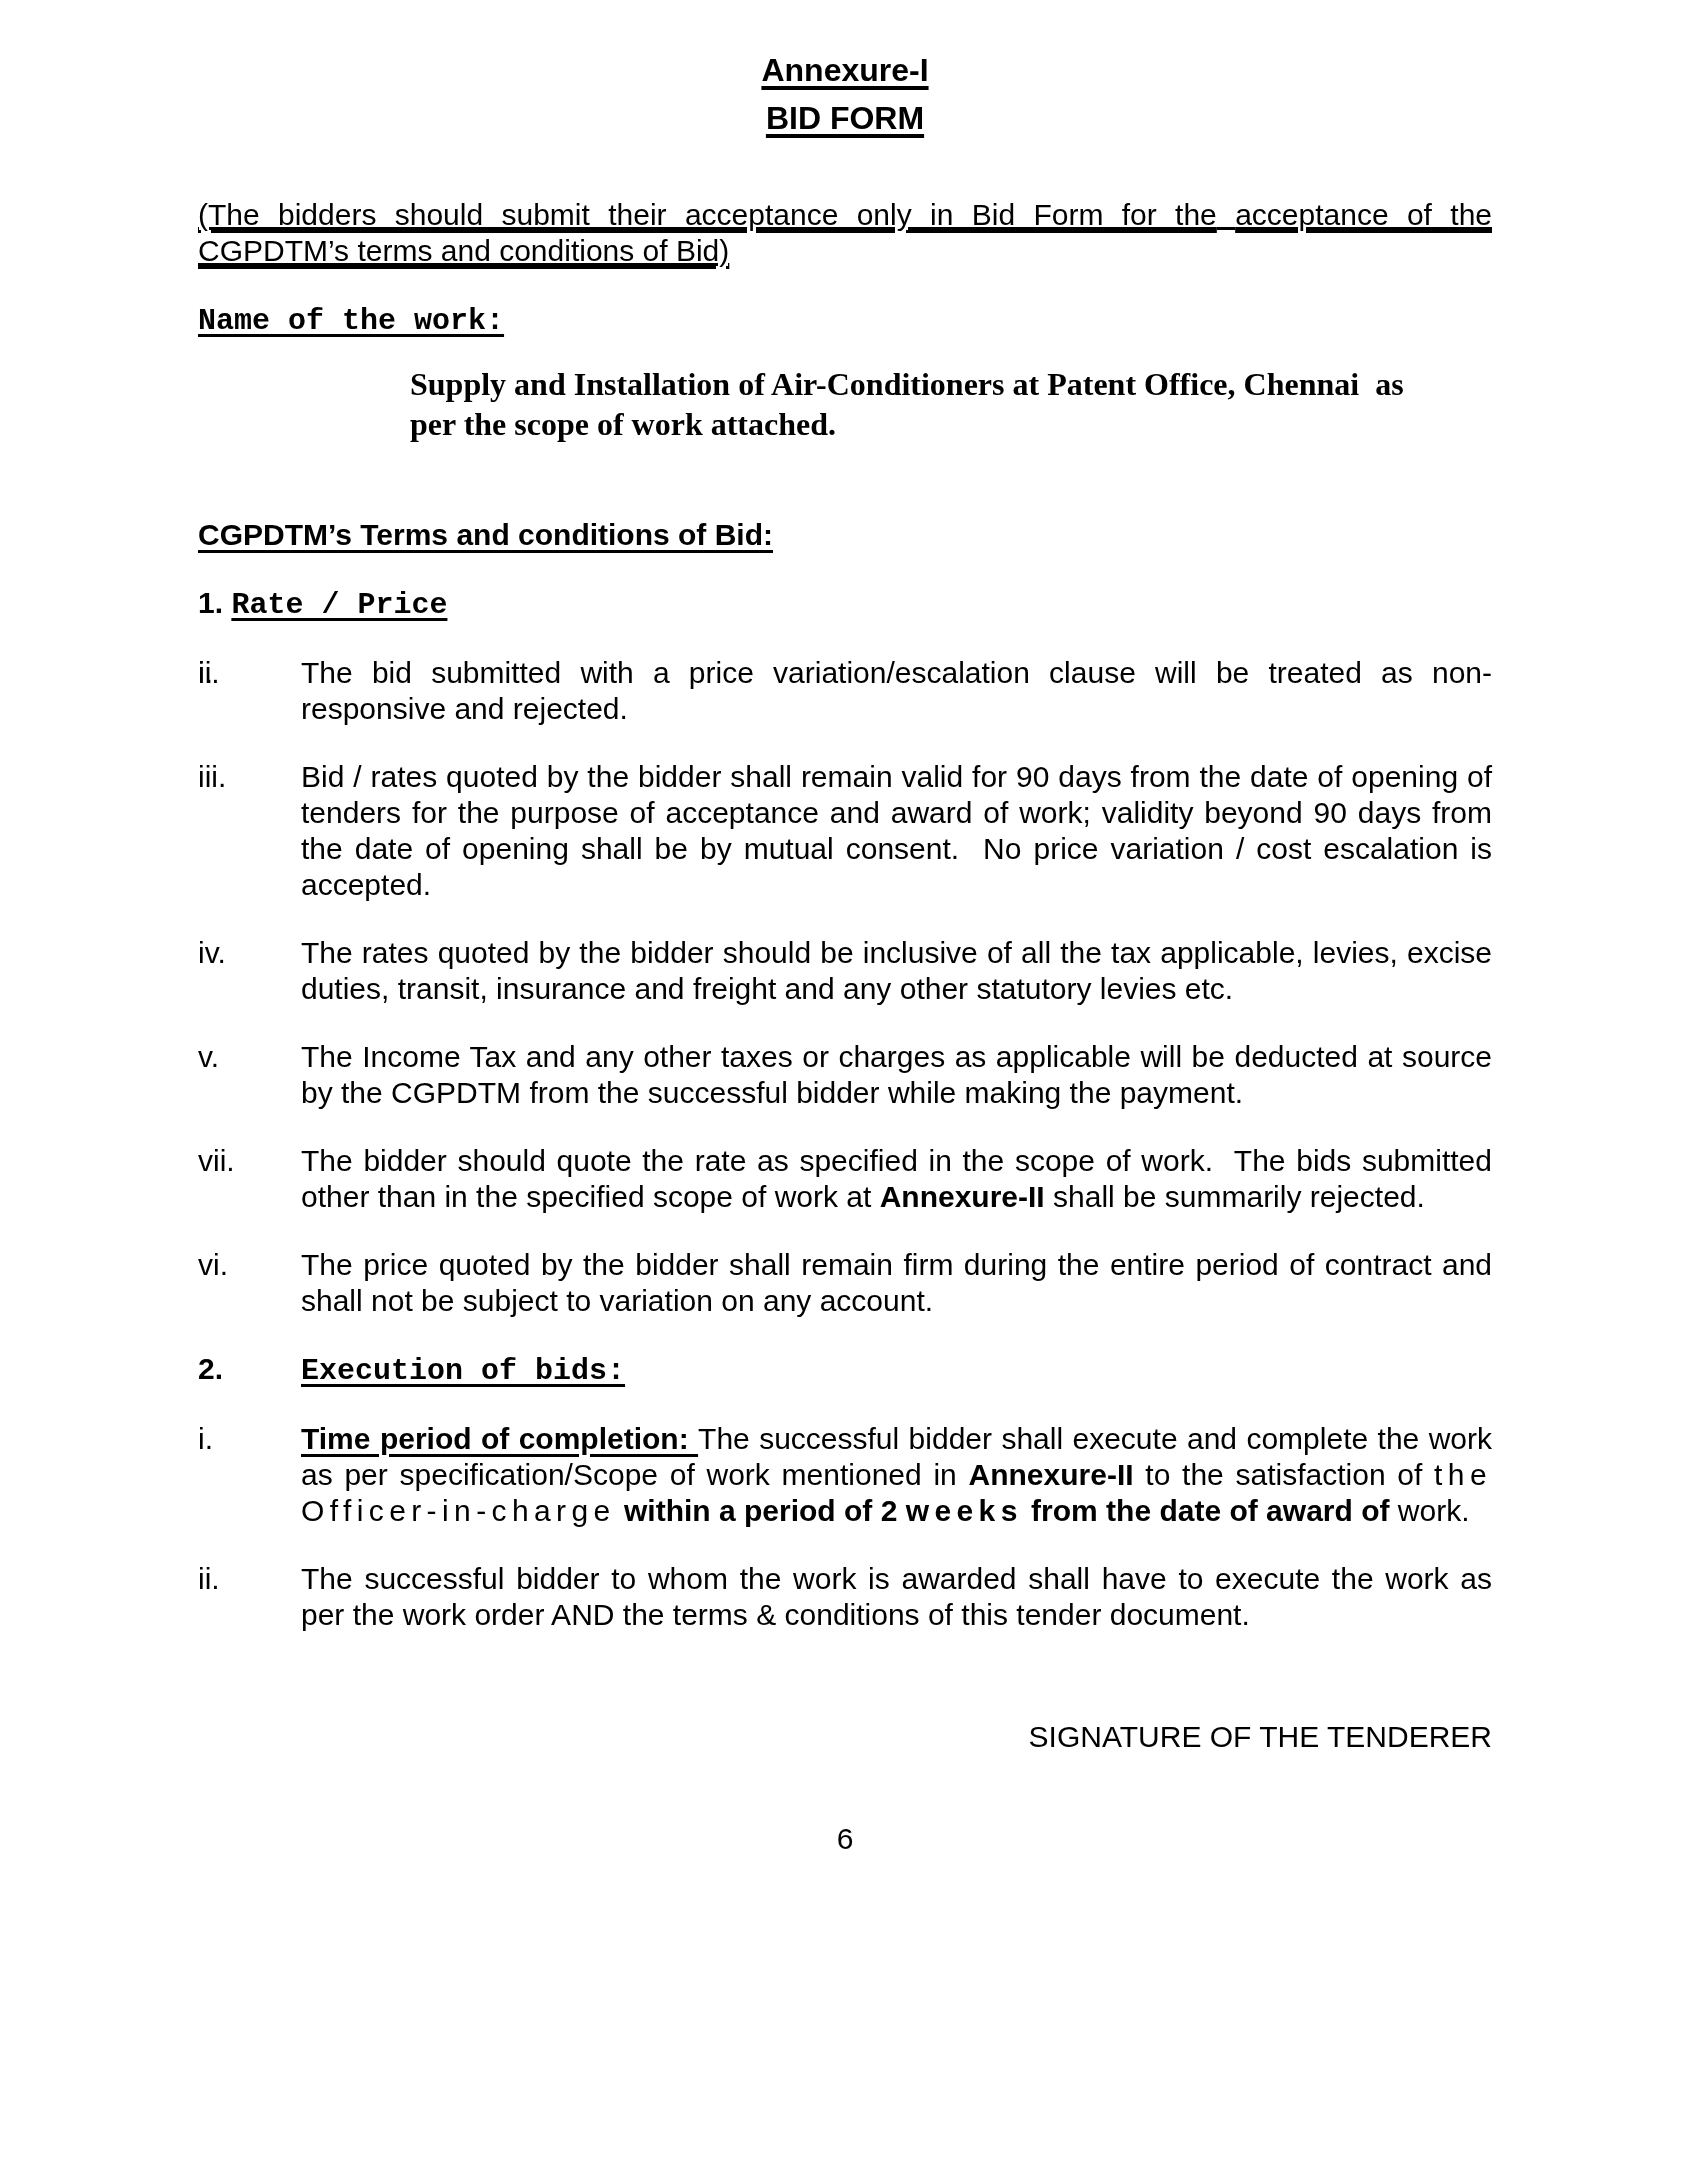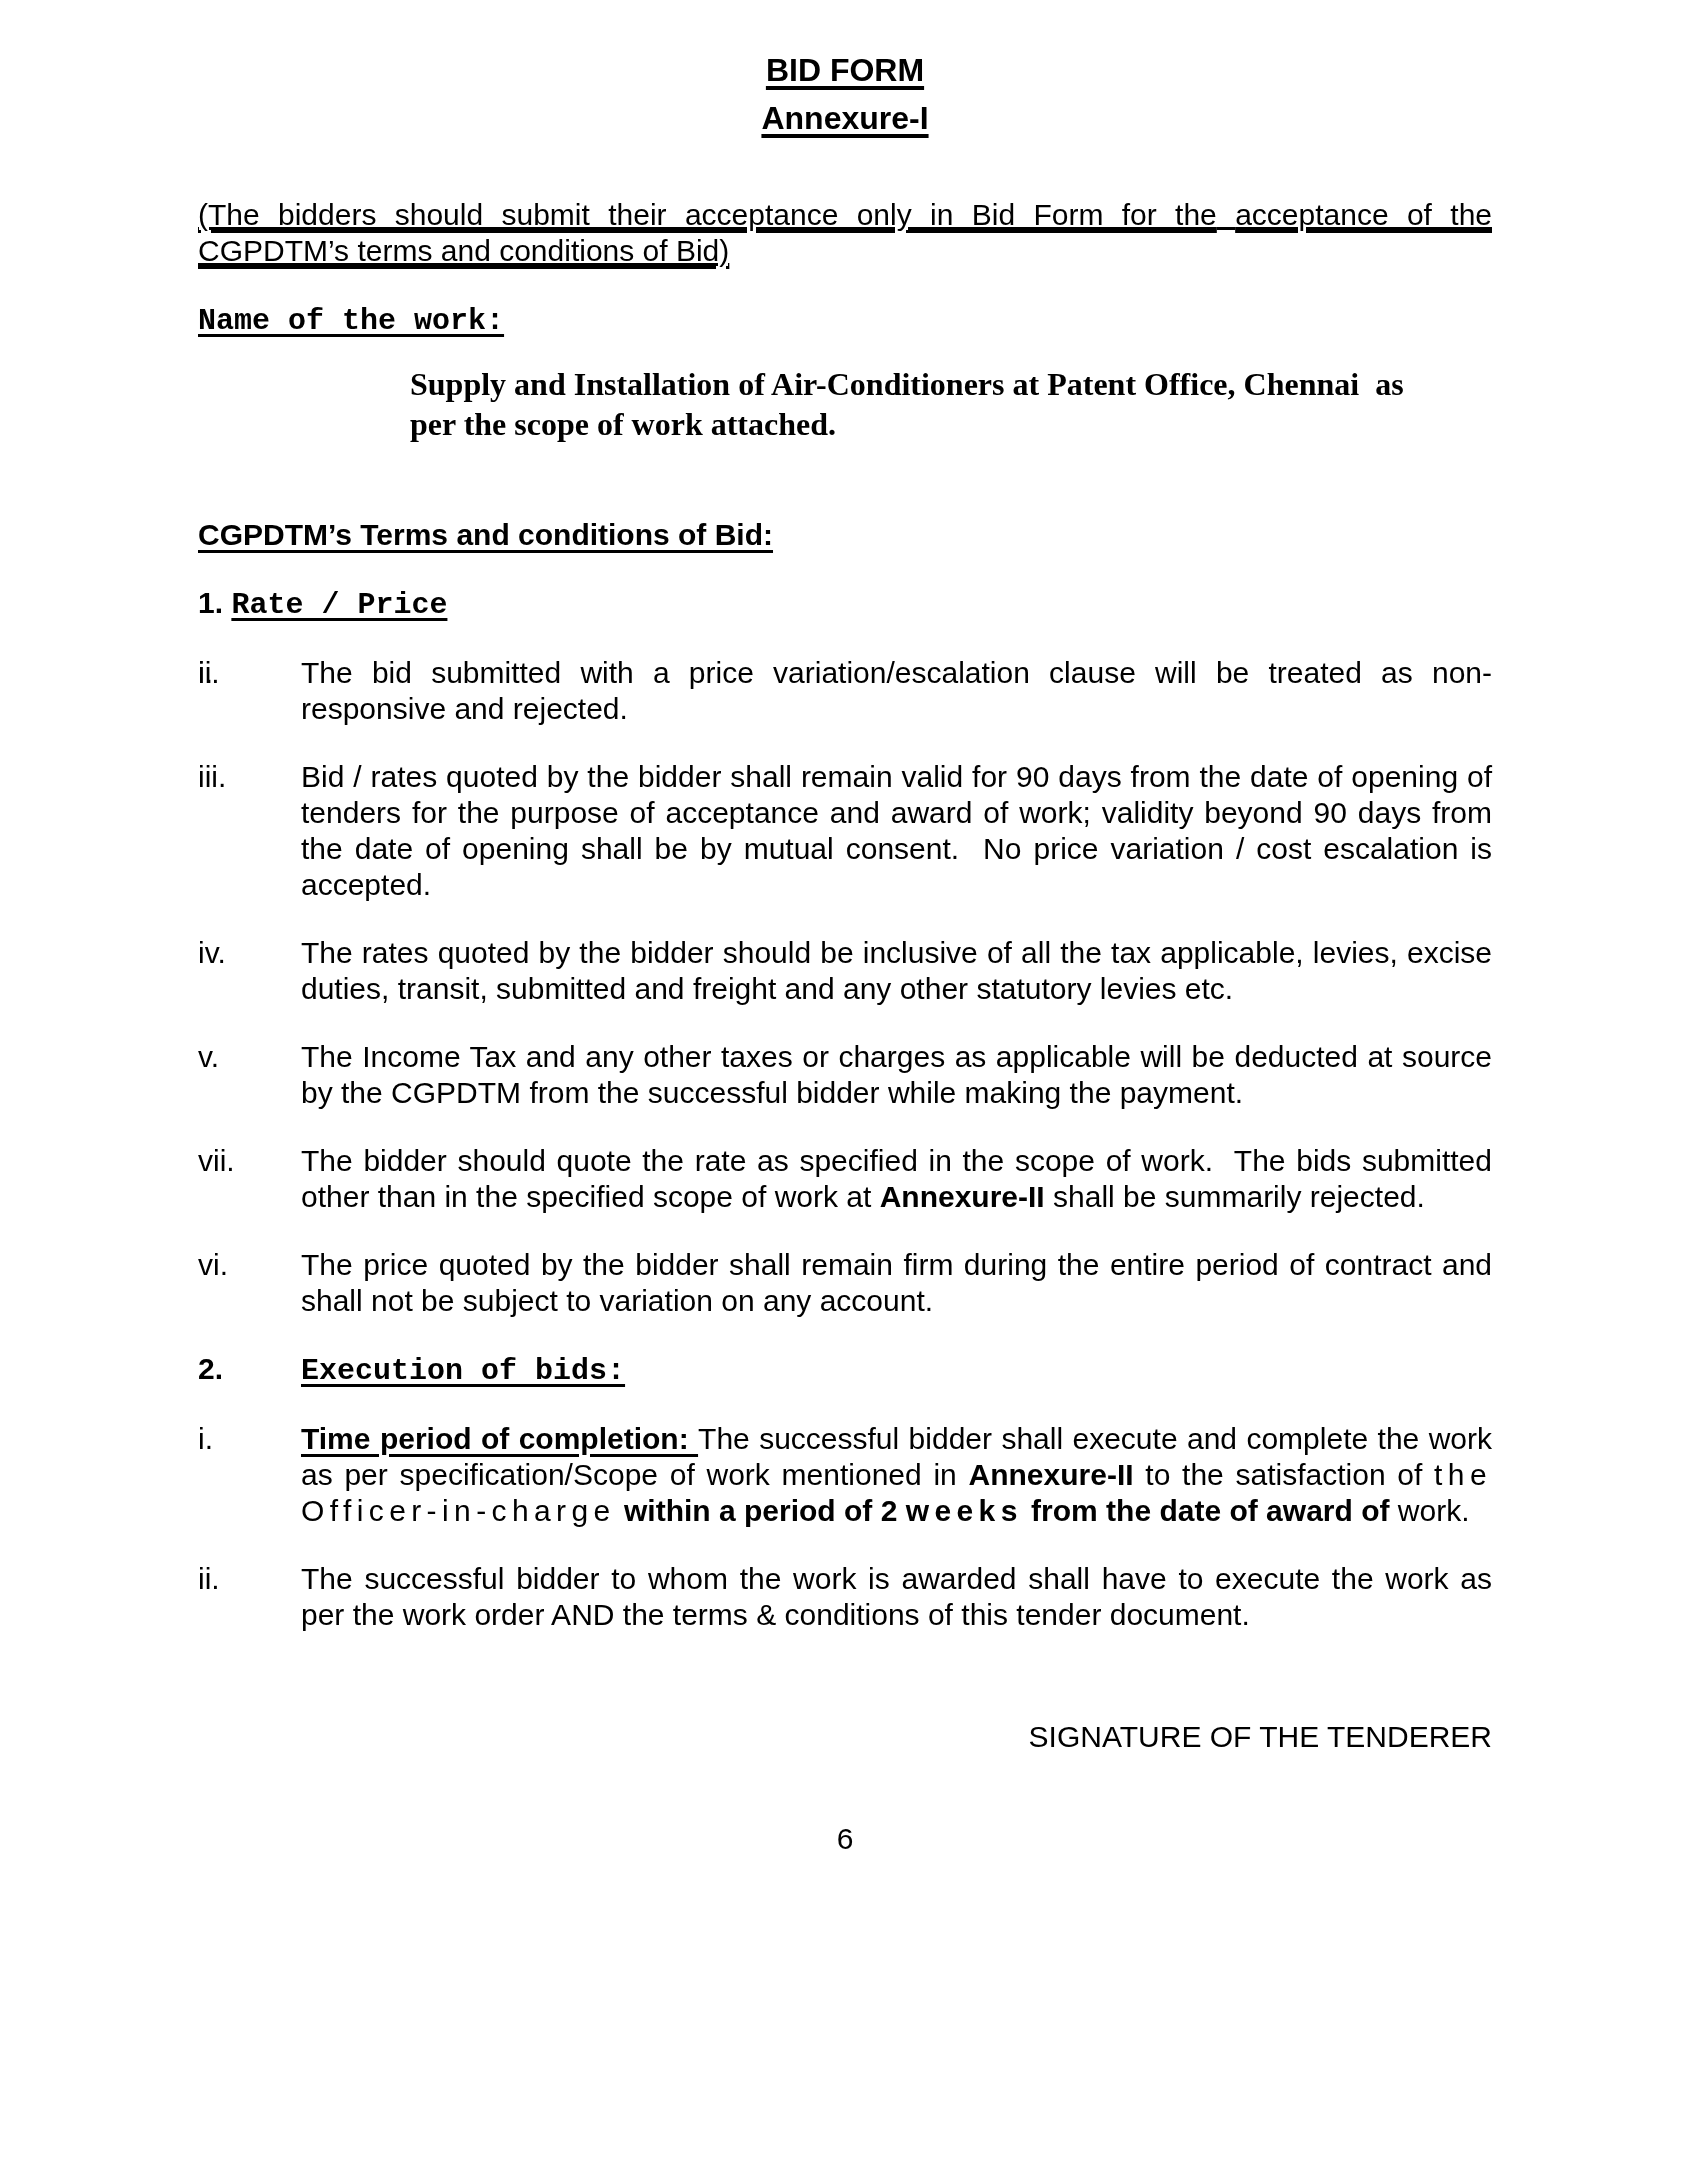--- a/index.html
+++ b/index.html
@@ -80,25 +80,25 @@
     text-align: center;
     font-size: 30px;
   }
 </style>
 </head>
 <body>
 
 <div class="page">
 
   <div class="title center">
-    <span class="u">BID FORM</span>
+    <span class="u">Annexure-I</span>
   </div>
 
   <div class="title center">
-    <span class="u">Annexure-I</span>
+    <span class="u">BID FORM</span>
   </div>
 
   <p class="intro"><span class="u">(The bidders should submit their acceptance only in Bid Form for the</span> <span class="u">acceptance of the CGPDTM’s terms and conditions of Bid)</span></p>
 
   <div class="label">
     <span class="u">Name of the work:</span>
   </div>
 
   <div class="work-name">Supply and Installation of Air-Conditioners at Patent Office, Chennai&nbsp; as
 per the scope of work attached.</div>
@@ -109,21 +109,21 @@
 
   <div class="sec-heading">
     <span>1.</span>
     <span class="u">Rate / Price</span>
   </div>
 
   <div>
       <div class="li"><span class="marker">i.</span></div>
       <div class="li"><span class="marker">ii.</span><span><span>The bid submitted with a price variation/escalation clause will be treated as non-responsive and rejected.</span></span></div>
       <div class="li"><span class="marker">iii.</span><span><span>Bid / rates quoted by the bidder shall remain valid for 90 days from the date of opening of tenders for the purpose of acceptance and award of work; validity beyond 90 days from the date of opening shall be by mutual consent.&nbsp; No price variation / cost escalation is accepted.</span></span></div>
-      <div class="li"><span class="marker">iv.</span><span><span>The rates quoted by the bidder should be inclusive of all the tax applicable, levies, excise duties, transit, submitted and freight and any other statutory levies etc.</span></span></div>
+      <div class="li"><span class="marker">iv.</span><span><span>The rates quoted by the bidder should be inclusive of all the tax applicable, levies, excise duties, transit, insurance and freight and any other statutory levies etc.</span></span></div>
       <div class="li"><span class="marker">v.</span><span><span>The Income Tax and any other taxes or charges as applicable will be deducted at source by the CGPDTM from the successful bidder while making the payment.</span></span></div>
       <div class="li"><span class="marker">vii.</span><span><span>The bidder should quote the rate as specified in the scope of work.&nbsp; The bids submitted other than in the specified scope of work at </span><span class="b">Annexure-II</span><span> shall be summarily rejected.</span></span></div>
       <div class="li"><span class="marker">vi.</span><span><span>The price quoted by the bidder shall remain firm during the entire period of contract and shall not be subject to variation on any account.</span></span></div>
     </div>
 
   <div class="li sec-heading">
     <span class="marker">2.</span>
     <span class="u">Execution of bids:</span>
   </div>
 

